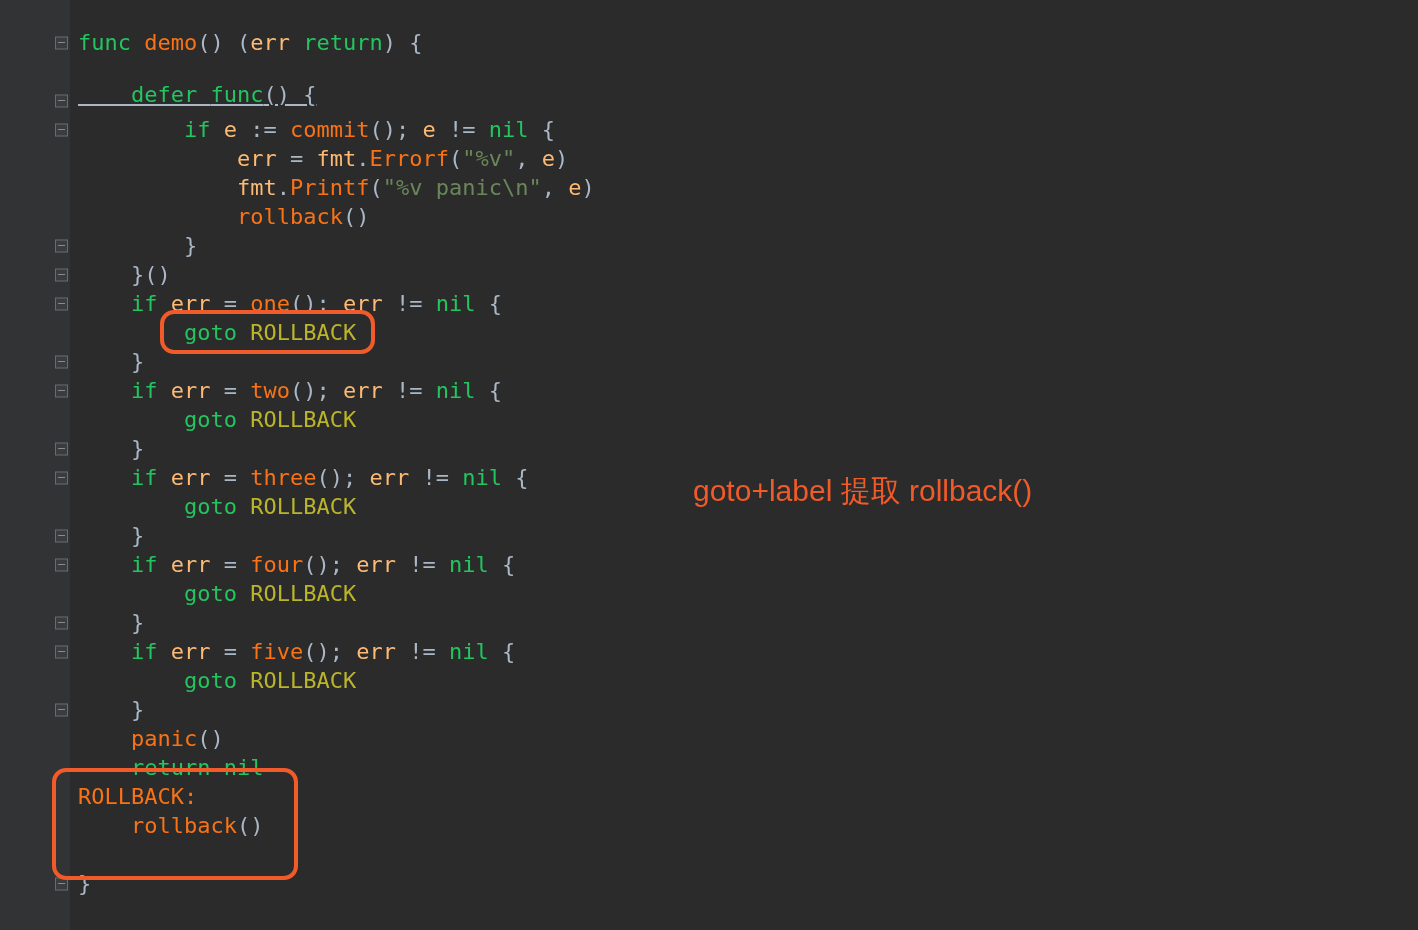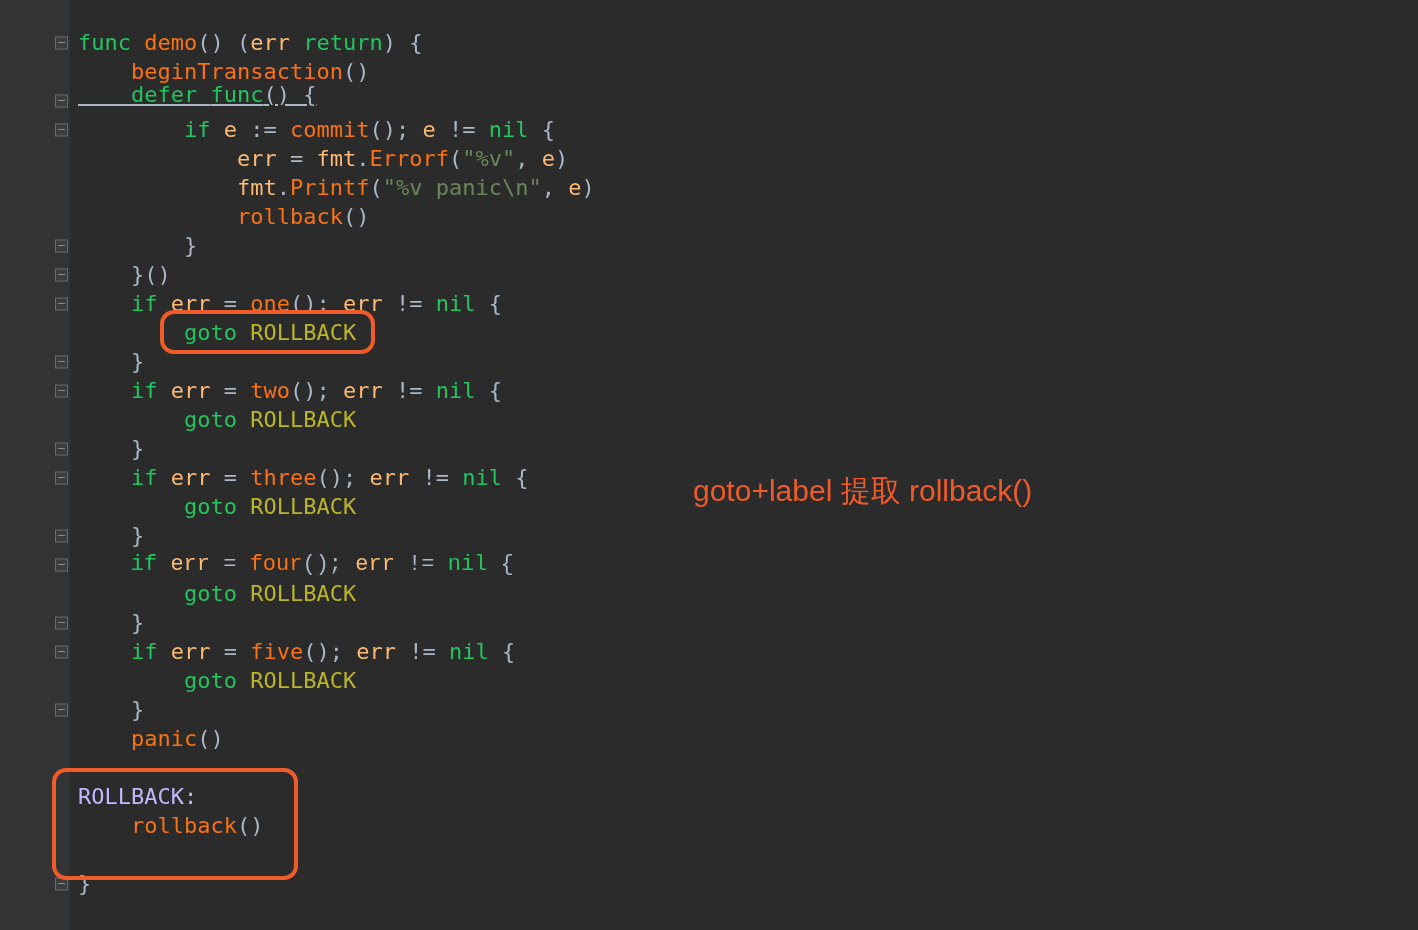--- a/index.html
+++ b/index.html
@@ -72,21 +72,21 @@
     left: 8px;
     white-space: pre;
     height: 29px;
   }
   .tok-kw    { color: #22c55e; }
   .tok-fn    { color: #f97316; }
   .tok-ident { color: #fdba74; }
   .tok-punc  { color: #a9b7c6; }
   .tok-str   { color: #6a8759; }
   .tok-label { color: #bbb529; }
-  .tok-label2{ color: #c4b5fd; }
+  .tok-label2{ color: #f97316; }
   .hl-box {
     position: absolute;
     border: 4px solid #f15a29;
     border-radius: 14px;
     pointer-events: none;
     box-sizing: border-box;
   }
   .annotation {
     position: absolute;
     color: #f15a29;
@@ -161,44 +161,44 @@
       <div class="gutter-line" style="top: 782px;"></div>
       <div class="gutter-line" style="top: 811px;"></div>
       <div class="gutter-line" style="top: 840px;"></div>
       <div class="gutter-line" style="top: 869px;">
         <div class="fold-marker fold-minus"></div>
       </div>
     </div>
 
   <div class="code-area" id="code-area">
       <div class="code-line" style="top: 28px;"><span class="tok-kw">func </span><span class="tok-fn">demo</span><span class="tok-punc">() (</span><span class="tok-ident">err </span><span class="tok-kw">return</span><span class="tok-punc">) {</span></div>
-      <div class="code-line" style="top: 57px;"><span>    </span><span class="tok-fn">beginTransaction</span><span class="tok-punc">()</span></div>
       <div class="code-line" style="top: 80px; text-decoration: underline;"><span>    </span><span class="tok-kw">defer </span><span class="tok-kw">func</span><span class="tok-punc">() {</span></div>
       <div class="code-line" style="top: 115px;"><span>        </span><span class="tok-kw">if </span><span class="tok-ident">e </span><span class="tok-punc">:= </span><span class="tok-fn">commit</span><span class="tok-punc">(); </span><span class="tok-ident">e </span><span class="tok-punc">!= </span><span class="tok-kw">nil</span><span class="tok-punc"> {</span></div>
       <div class="code-line" style="top: 144px;"><span>            </span><span class="tok-ident">err </span><span class="tok-punc">= </span><span class="tok-ident">fmt</span><span class="tok-punc">.</span><span class="tok-fn">Errorf</span><span class="tok-punc">(</span><span class="tok-str">"%v"</span><span class="tok-punc">, </span><span class="tok-ident">e</span><span class="tok-punc">)</span></div>
       <div class="code-line" style="top: 173px;"><span>            </span><span class="tok-ident">fmt</span><span class="tok-punc">.</span><span class="tok-fn">Printf</span><span class="tok-punc">(</span><span class="tok-str">"%v panic\n"</span><span class="tok-punc">, </span><span class="tok-ident">e</span><span class="tok-punc">)</span></div>
       <div class="code-line" style="top: 202px;"><span>            </span><span class="tok-fn">rollback</span><span class="tok-punc">()</span></div>
       <div class="code-line" style="top: 231px;"><span>        </span><span class="tok-punc">}</span></div>
       <div class="code-line" style="top: 260px;"><span>    </span><span class="tok-punc">}()</span></div>
       <div class="code-line" style="top: 289px;"><span>    </span><span class="tok-kw">if </span><span class="tok-ident">err </span><span class="tok-punc">= </span><span class="tok-fn">one</span><span class="tok-punc">(); </span><span class="tok-ident">err </span><span class="tok-punc">!= </span><span class="tok-kw">nil</span><span class="tok-punc"> {</span></div>
       <div class="code-line" style="top: 318px;"><span>        </span><span class="tok-kw">goto </span><span class="tok-label">ROLLBACK</span></div>
       <div class="code-line" style="top: 347px;"><span>    </span><span class="tok-punc">}</span></div>
       <div class="code-line" style="top: 376px;"><span>    </span><span class="tok-kw">if </span><span class="tok-ident">err </span><span class="tok-punc">= </span><span class="tok-fn">two</span><span class="tok-punc">(); </span><span class="tok-ident">err </span><span class="tok-punc">!= </span><span class="tok-kw">nil</span><span class="tok-punc"> {</span></div>
       <div class="code-line" style="top: 405px;"><span>        </span><span class="tok-kw">goto </span><span class="tok-label">ROLLBACK</span></div>
       <div class="code-line" style="top: 434px;"><span>    </span><span class="tok-punc">}</span></div>
       <div class="code-line" style="top: 463px;"><span>    </span><span class="tok-kw">if </span><span class="tok-ident">err </span><span class="tok-punc">= </span><span class="tok-fn">three</span><span class="tok-punc">(); </span><span class="tok-ident">err </span><span class="tok-punc">!= </span><span class="tok-kw">nil</span><span class="tok-punc"> {</span></div>
       <div class="code-line" style="top: 492px;"><span>        </span><span class="tok-kw">goto </span><span class="tok-label">ROLLBACK</span></div>
       <div class="code-line" style="top: 521px;"><span>    </span><span class="tok-punc">}</span></div>
-      <div class="code-line" style="top: 550px; font-family: Liberation Mono, monospace;"><span>    </span><span class="tok-kw">if </span><span class="tok-ident">err </span><span class="tok-punc">= </span><span class="tok-fn">four</span><span class="tok-punc">(); </span><span class="tok-ident">err </span><span class="tok-punc">!= </span><span class="tok-kw">nil</span><span class="tok-punc"> {</span></div>
+      <div class="code-line" style="top: 550px;"><span>    </span><span class="tok-kw">if </span><span class="tok-ident">err </span><span class="tok-punc">= </span><span class="tok-fn">four</span><span class="tok-punc">(); </span><span class="tok-ident">err </span><span class="tok-punc">!= </span><span class="tok-kw">nil</span><span class="tok-punc"> {</span></div>
       <div class="code-line" style="top: 579px;"><span>        </span><span class="tok-kw">goto </span><span class="tok-label">ROLLBACK</span></div>
       <div class="code-line" style="top: 608px;"><span>    </span><span class="tok-punc">}</span></div>
       <div class="code-line" style="top: 637px;"><span>    </span><span class="tok-kw">if </span><span class="tok-ident">err </span><span class="tok-punc">= </span><span class="tok-fn">five</span><span class="tok-punc">(); </span><span class="tok-ident">err </span><span class="tok-punc">!= </span><span class="tok-kw">nil</span><span class="tok-punc"> {</span></div>
       <div class="code-line" style="top: 666px;"><span>        </span><span class="tok-kw">goto </span><span class="tok-label">ROLLBACK</span></div>
       <div class="code-line" style="top: 695px;"><span>    </span><span class="tok-punc">}</span></div>
       <div class="code-line" style="top: 724px;"><span>    </span><span class="tok-fn">panic</span><span class="tok-punc">()</span></div>
+      <div class="code-line" style="top: 753px;"><span>    </span><span class="tok-kw">return </span><span class="tok-kw">nil</span></div>
       <div class="code-line" style="top: 782px;"><span class="tok-label2">ROLLBACK:</span></div>
       <div class="code-line" style="top: 811px;"><span>    </span><span class="tok-fn">rollback</span><span class="tok-punc">()</span></div>
       <div class="code-line" style="top: 869px;"><span class="tok-punc">}</span></div>
     </div>
 
   <div class="hl-box" id="hl-0" style="left: 160px; top: 310px; width: 215px; height: 44px;"></div>
   <div class="hl-box" id="hl-1" style="left: 52px; top: 768px; width: 246px; height: 112px;"></div>
 
   <div class="annotation" style="left:693px; top:476px;">goto+label 提取 rollback()</div>
 

